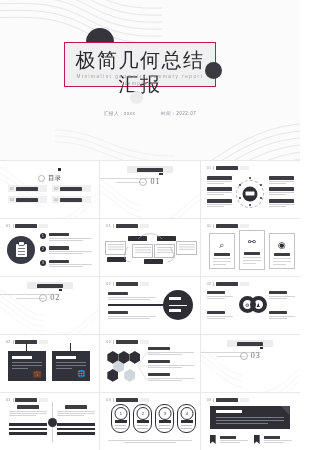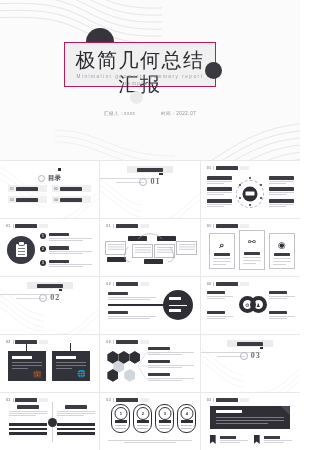--- a/index.html
+++ b/index.html
@@ -19,21 +19,21 @@
   .title-en{position:absolute;left:0;right:0;top:30px;text-align:center;font-size:4.6px;line-height:7px;letter-spacing:1.55px;color:#9b9ba0;}
   .dot-dark{position:absolute;left:205px;top:62px;width:17px;height:17px;border-radius:50%;background:#3a3a40;}
   .dot-gray{position:absolute;left:130px;top:91px;width:13px;height:13px;border-radius:50%;background:#ececed;}
   .byline{position:absolute;left:0;right:0;top:110px;text-align:center;font-size:4.6px;line-height:8px;color:#8d8d93;letter-spacing:.5px;}
   .byline span{display:inline-block;}
   .byline .gap{width:22px;}
 
   
   .grid{position:relative;width:300px;display:flex;flex-wrap:wrap;background:#e9e9ea;gap:1px;padding-top:1px;box-sizing:border-box;}
   .slide{position:relative;width:99.33px;height:57px;background:#fff;overflow:hidden;box-sizing:border-box;}
-  .sl-in{position:absolute;inset:0;font-weight:bold;}
+  .sl-in{position:absolute;inset:0;}
   .bgwave{position:absolute;opacity:.9;}
 
   
   .shead{position:absolute;left:6px;top:5px;display:flex;align-items:center;gap:2px;}
   .shead .num{font-size:3.6px;color:#8c8c92;letter-spacing:.3px;}
   .shead .bar{width:.6px;height:4px;background:#c9c9cd;}
   .shead .tt{height:4.4px;background:#3c3c42;width:22px;border-radius:.5px;}
   .shead .tail{width:9px;height:4.4px;background:#efeff0;}
 
   

